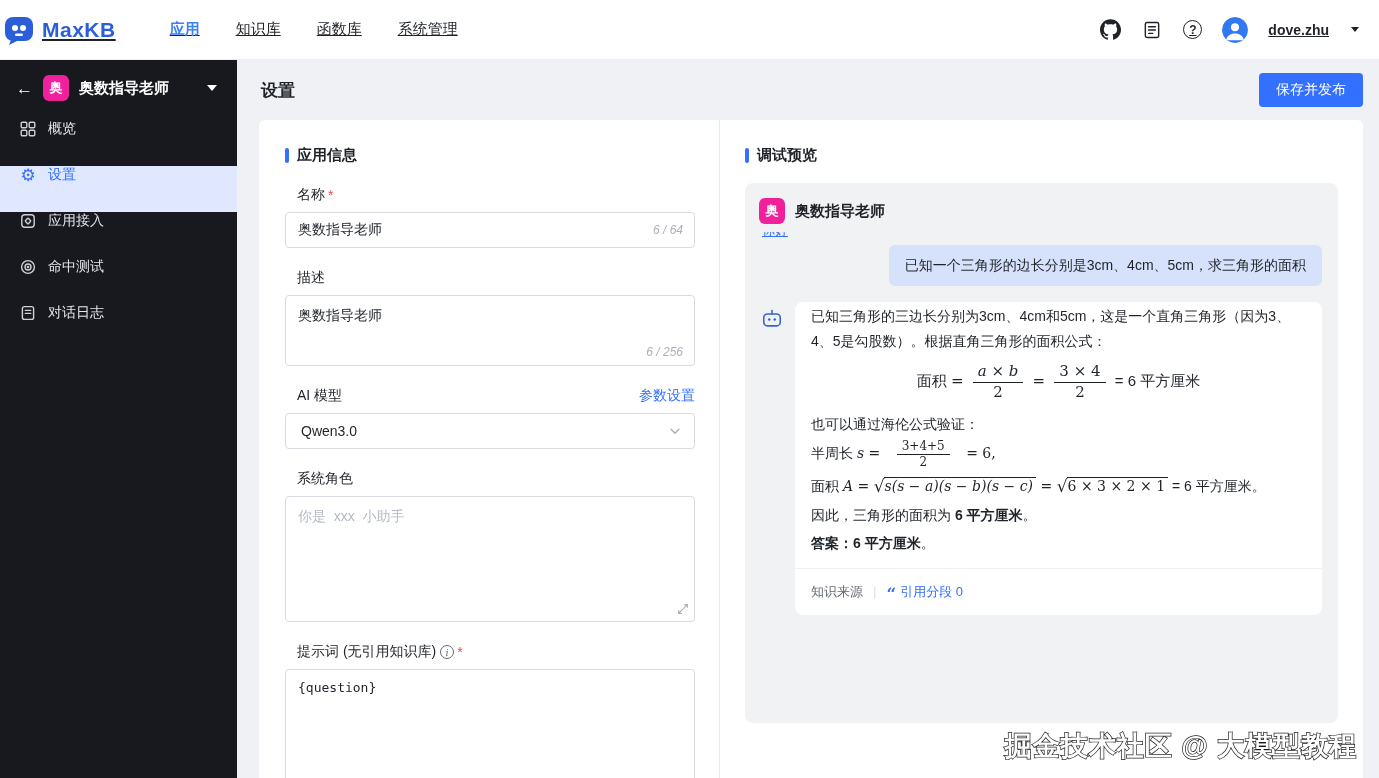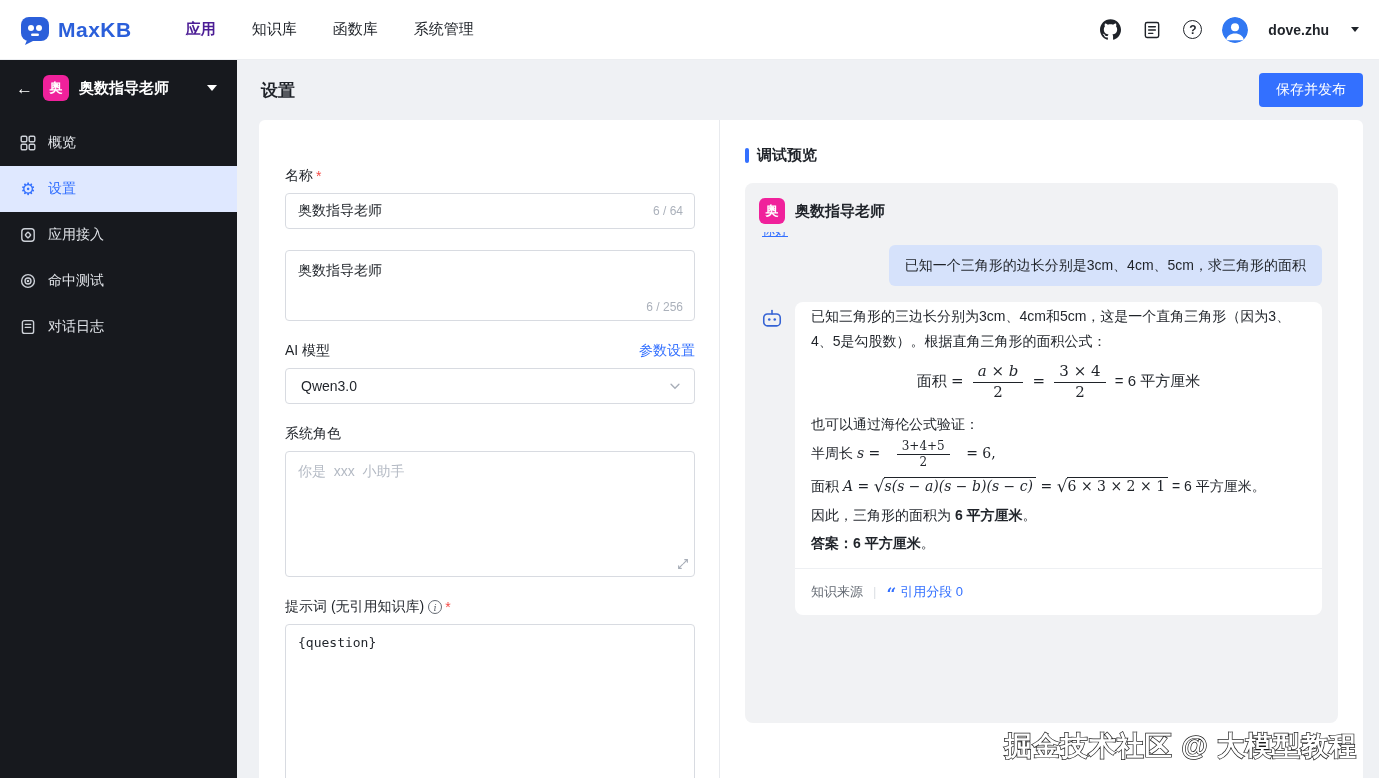--- a/index.html
+++ b/index.html
@@ -5,72 +5,72 @@
   * { margin:0; padding:0; box-sizing:border-box; }
   html,body { width:1379px; height:778px; overflow:hidden; }
   body {
     font-family:"Liberation Sans","DejaVu Sans",sans-serif;
     background:#eff1f4; color:#1f2329; position:relative; font-size:14px;
   }
 
   
   .navbar {
     position:absolute; top:0; left:0; right:0; height:60px; background:#fff;
-    display:flex; align-items:center; padding:0 20px 0 20px; border-bottom:1px solid #eceef1; z-index:5;
+    display:flex; align-items:center; padding:0 20px 0 4px; border-bottom:1px solid #eceef1; z-index:5;text-decoration:underline;
   }
   .brand { display:flex; align-items:center; gap:8px; cursor:pointer; }
   .brand-name { font-size:21px; font-weight:bold; color:#2b5fda; letter-spacing:.5px; }
   .nav-items { display:flex; align-items:center; gap:36px; margin-left:54px; }
   .nav-item { font-size:15px; color:#1f2329; cursor:pointer; text-decoration:none; }
-  .nav-item.active { color:#4c1d95; font-weight:600; }
+  .nav-item.active { color:#3b82f6; font-weight:600; }
   .nav-right { margin-left:auto; display:flex; align-items:center; gap:20px; }
   .icon-btn { width:22px; height:22px; display:flex; align-items:center; justify-content:center; color:#1f2329; cursor:pointer; }
   .help-circle { width:19px; height:19px; border:1.6px solid #1f2329; border-radius:50%;
     font-size:12px; font-weight:bold; display:flex; align-items:center; justify-content:center; cursor:pointer; }
   .avatar { width:26px; height:26px; border-radius:50%; overflow:hidden; flex:0 0 auto; cursor:pointer; }
   .user-name { font-size:14px; font-weight:600; }
   .caret-down { width:0; height:0; border-left:4.5px solid transparent; border-right:4.5px solid transparent; border-top:5.5px solid #1f2329; margin-left:2px; }
 
   
   .sidebar { position:absolute; top:60px; left:0; bottom:0; width:237px; background:#17191e; z-index:4; }
   .side-header { display:flex; align-items:center; gap:10px; padding:15px 14px 13px 16px; }
   .back-arrow { color:#fff; font-size:17px; cursor:pointer; line-height:1; }
   .app-badge { width:26px; height:26px; border-radius:6px; background:#f0219b; color:#fff; font-size:13px; font-weight:bold;
     display:flex; align-items:center; justify-content:center; flex:0 0 auto; }
   .side-title { color:#fff; font-size:15px; font-weight:600; flex:1; white-space:nowrap; overflow:hidden; }
   .side-caret { width:0; height:0; border-left:5px solid transparent; border-right:5px solid transparent; border-top:6px solid #fff; margin-right:6px; cursor:pointer; }
   .side-menu { margin-top:6px; }
-  .side-item { height:46px; display:flex; align-items:center; gap:11px; padding-left:19px; color:#e2e5ea; font-size:14px; cursor:pointer; }
+  .side-item { height:46px; display:flex; align-items:flex-start; gap:11px; padding-left:19px; color:#e2e5ea; font-size:14px; cursor:pointer; }
   .side-item .s-icon { width:18px; height:18px; display:flex; align-items:center; justify-content:center; color:#cdd1d8; }
   .side-item.active { background:#dfe8ff; color:#3370ff; }
   .side-item.active .s-icon { color:#3370ff; }
   .gear-glyph { font-size:17px; line-height:1; }
 
   
   .main { position:absolute; top:60px; left:237px; right:0; bottom:0; }
   .main-header { height:60px; display:flex; align-items:center; padding:0 16px 0 24px; }
   .page-title { font-size:17px; font-weight:bold; }
   .save-btn { margin-left:auto; background:#3370ff; color:#fff; border:none; border-radius:4px;
     font-size:14px; padding:8px 17px; cursor:pointer; font-family:inherit; }
 
   .content-card { margin:0 16px 0 22px; background:#fff; border-radius:6px 6px 0 0; height:calc(100% - 60px); display:flex; overflow:hidden; }
 
   
   .form-pane { width:461px; flex:0 0 auto; border-right:1px solid #e8eaee; padding:26px 24px 0 26px; overflow:hidden; }
   .sec-title { display:flex; align-items:center; gap:8px; font-size:15px; font-weight:bold; }
   .sec-bar { width:4px; height:15px; background:#3370ff; border-radius:2px; }
   .form-group { margin-top:21px; }
-  .f-label { font-size:14px; color:#1f2329; margin-bottom:8px; display:flex; align-items:center; }
+  .f-label { font-size:14px; color:#1f2329; margin-bottom:8px; display:flex; align-items:center;margin-left:12px; }
   .req { color:#f54a45; margin-left:3px; }
   .label-row { display:flex; align-items:center; justify-content:space-between; margin-bottom:8px; }
   .link { color:#3370ff; font-size:14px; cursor:pointer; text-decoration:none; }
   .input-wrap { position:relative; }
   .text-input { width:100%; height:36px; border:1px solid #d8dbe1; border-radius:4px; padding:0 66px 0 12px;
     font-size:14px; color:#1f2329; font-family:inherit; outline:none; background:#fff; }
-  .count { position:absolute; right:12px; color:#abb1bb; font-size:12px; }
+  .count { position:absolute; right:12px; color:#abb1bb; font-size:12px;font-style:italic; }
   .count.center { top:50%; transform:translateY(-50%); }
   .count.bottom { bottom:7px; }
   .textarea { width:100%; border:1px solid #d8dbe1; border-radius:4px; padding:8px 12px; font-size:14px;
     color:#1f2329; font-family:inherit; resize:none; outline:none; display:block; line-height:1.6; }
   .ta-desc { height:71px; }
   .ta-role { height:126px; }
   .ta-role::placeholder, .ta-desc::placeholder { color:#b4bac4; }
   .ta-prompt { height:160px; font-family:"DejaVu Sans Mono",monospace; font-size:13px; }
   .select-box { height:36px; border:1px solid #d8dbe1; border-radius:4px; display:flex; align-items:center;
     padding:0 12px 0 15px; cursor:pointer; justify-content:space-between; background:#fff; }
@@ -223,33 +223,40 @@
 
 <main class="main">
   <div class="main-header">
     <h1 class="page-title">设置</h1>
     <button class="save-btn">保存并发布</button>
   </div>
 
   <div class="content-card">
 
     <section class="form-pane">
+      <div class="sec-title">
+        <span class="sec-bar"></span>
+        <span>应用信息</span>
+      </div>
 
       <div class="form-group">
         <div class="f-label">
           <span>名称</span>
             <span class="req">*</span>
         </div>
         <div class="input-wrap">
           <input class="text-input" type="text" value="奥数指导老师" style="">
           <span class="count center">6 / 64</span>
         </div>
       </div>
 
       <div class="form-group">
+        <div class="f-label">
+            <span>描述</span>
+          </div>
         <div class="input-wrap">
           <textarea class="textarea ta-desc" style="">奥数指导老师</textarea>
           <span class="count bottom">6 / 256</span>
         </div>
       </div>
 
       <div class="form-group">
         <div class="label-row">
           <span class="f-label" style="margin-bottom:0;">AI 模型</span>
           <a class="link">参数设置</a>

